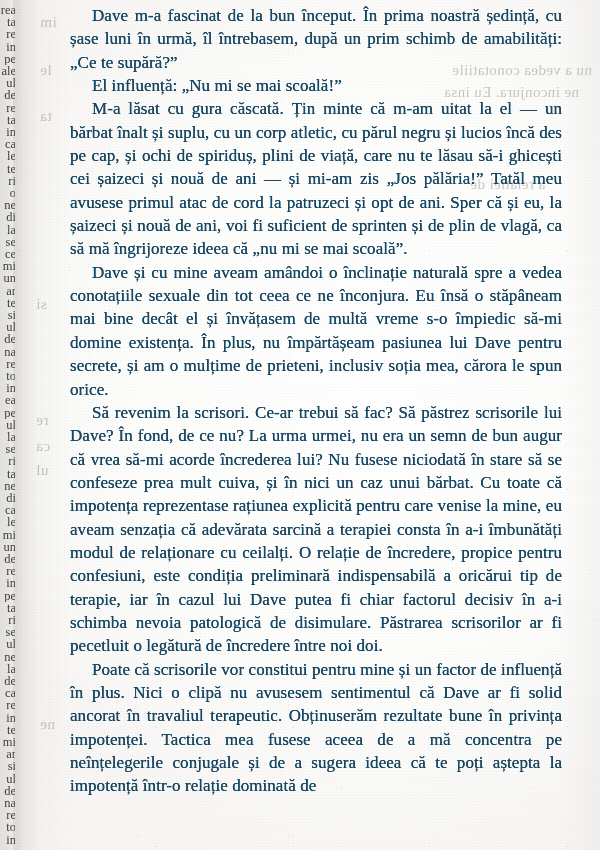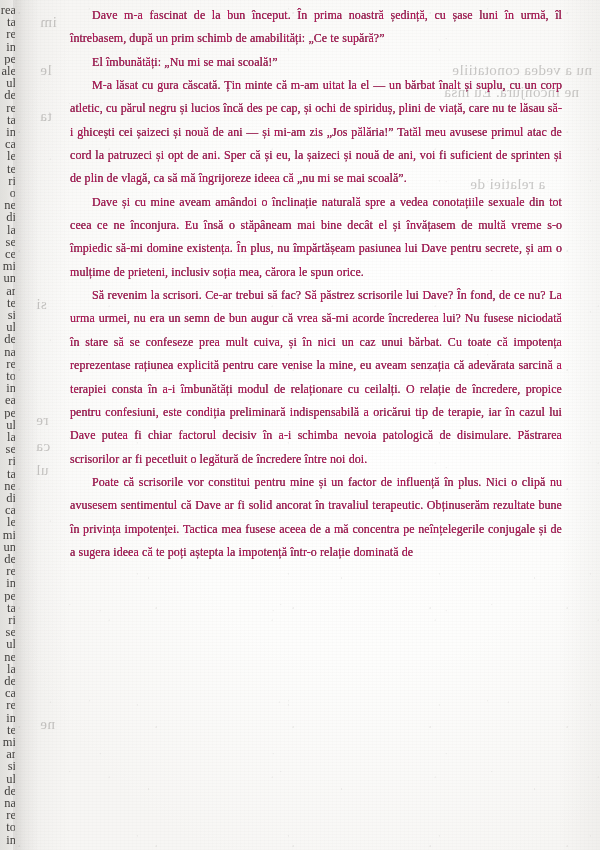--- a/index.html
+++ b/index.html
@@ -99,22 +99,22 @@
     pointer-events: none;
     user-select: none;
   }
 
   
   .text-column {
     position: absolute;
     left: 70px;
     top: 4px;
     width: 492px;
-    color: #be185d;
-    font-size: 12px;
+    color: #0c4a6e;
+    font-size: 17px;
     line-height: 23.35px;
     text-align: justify;
     text-justify: inter-word;
     font-family: "Liberation Serif", "DejaVu Serif", serif;
     letter-spacing: .05px;
     word-spacing: .1px;
   }
   .text-column p {
     margin: 0;
     text-indent: 22px;
@@ -243,20 +243,20 @@
         <div class="gutter-frag" style="top: 833.6px;">in</div>
         <div class="gutter-frag" style="top: 845.8px;">ea</div>
       </div>
   </div>
   <div class="gutter-shadow"></div>
   <div class="curve-shade"></div>
   <div class="right-shade"></div>
 
   <div class="text-column" id="text-column">
       <p class="j-all">Dave m-a fascinat de la bun început. În prima noastră ședință, cu șase luni în urmă, îl întrebasem, după un prim schimb de amabilități: „Ce te supără?”</p>
-      <p class="j-all">El îmbunătăți: „Nu mi se mai scoală!”</p>
+      <p class="j-all">El influență: „Nu mi se mai scoală!”</p>
       <p class="j-all">M-a lăsat cu gura căscată. Țin minte că m-am uitat la el — un bărbat înalt și suplu, cu un corp atletic, cu părul negru și lucios încă des pe cap, și ochi de spiriduș, plini de viață, care nu te lăsau să-i ghicești cei șaizeci și nouă de ani — și mi-am zis „Jos pălăria!” Tatăl meu avusese primul atac de cord la patruzeci și opt de ani. Sper că și eu, la șaizeci și nouă de ani, voi fi suficient de sprinten și de plin de vlagă, ca să mă îngrijoreze ideea că „nu mi se mai scoală”.</p>
       <p class="j-all">Dave și cu mine aveam amândoi o înclinație naturală spre a vedea conotațiile sexuale din tot ceea ce ne înconjura. Eu însă o stăpâneam mai bine decât el și învățasem de multă vreme s-o împiedic să-mi domine existența. În plus, nu împărtășeam pasiunea lui Dave pentru secrete, și am o mulțime de prieteni, inclusiv soția mea, cărora le spun orice.</p>
       <p class="j-all">Să revenim la scrisori. Ce-ar trebui să fac? Să păstrez scrisorile lui Dave? În fond, de ce nu? La urma urmei, nu era un semn de bun augur că vrea să-mi acorde încrederea lui? Nu fusese niciodată în stare să se confeseze prea mult cuiva, și în nici un caz unui bărbat. Cu toate că impotența reprezentase rațiunea explicită pentru care venise la mine, eu aveam senzația că adevărata sarcină a terapiei consta în a-i îmbunătăți modul de relaționare cu ceilalți. O relație de încredere, propice pentru confesiuni, este condiția preliminară indispensabilă a oricărui tip de terapie, iar în cazul lui Dave putea fi chiar factorul decisiv în a-i schimba nevoia patologică de disimulare. Păstrarea scrisorilor ar fi pecetluit o legătură de încredere între noi doi.</p>
       <p class="j-all">Poate că scrisorile vor constitui pentru mine și un factor de influență în plus. Nici o clipă nu avusesem sentimentul că Dave ar fi solid ancorat în travaliul terapeutic. Obținuserăm rezultate bune în privința impotenței. Tactica mea fusese aceea de a mă concentra pe neînțelegerile conjugale și de a sugera ideea că te poți aștepta la impotență într-o relație dominată de</p>
     </div>
 
 </div>
 
 </body></html>

